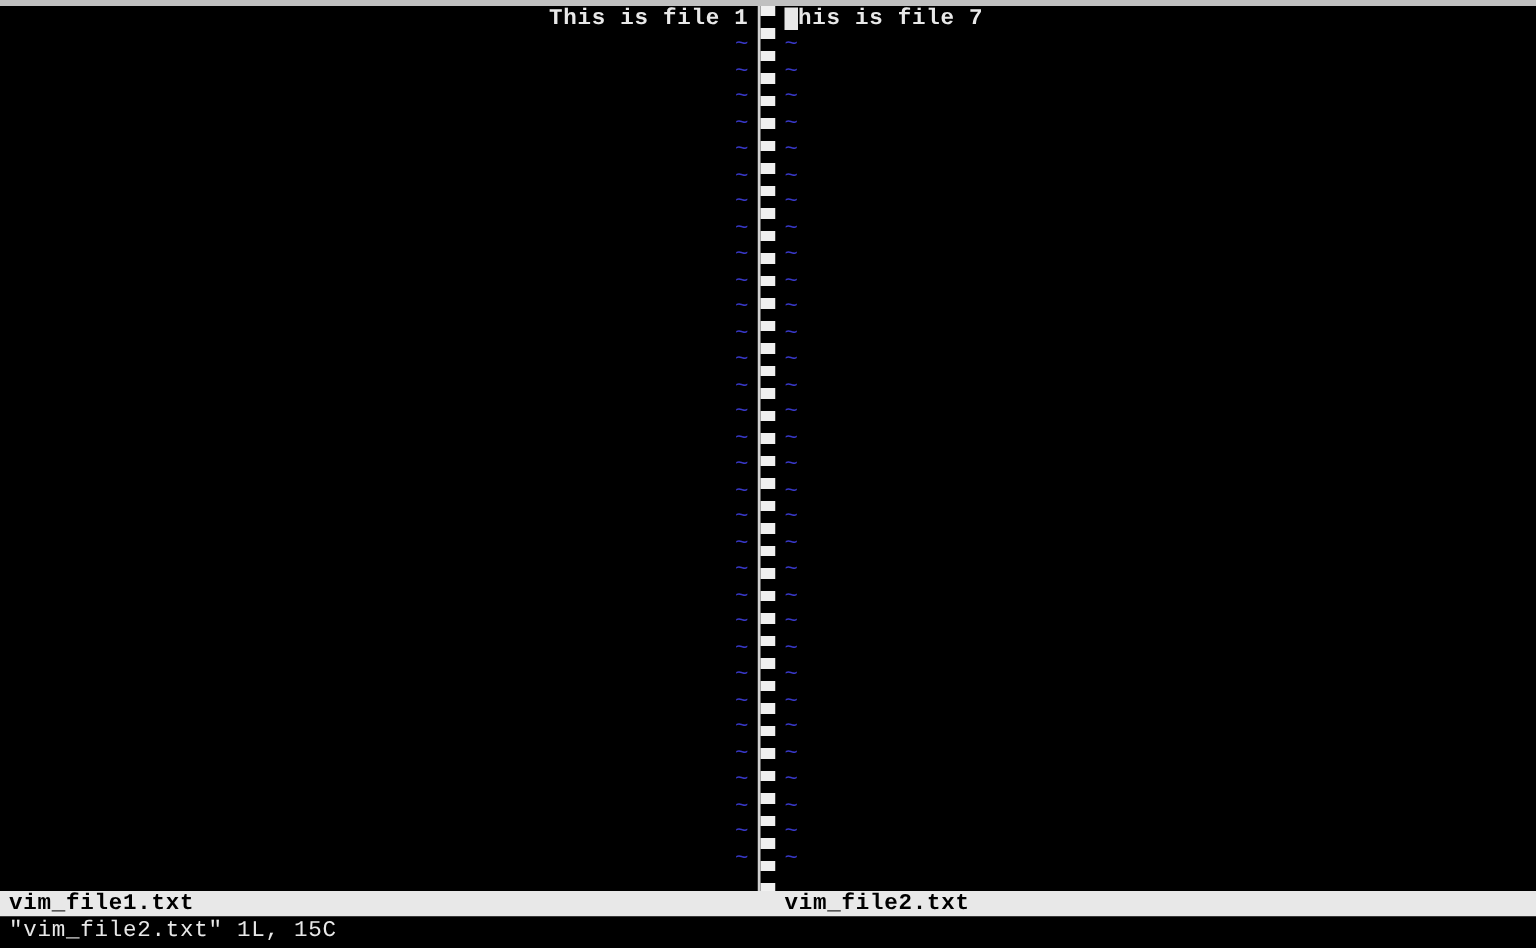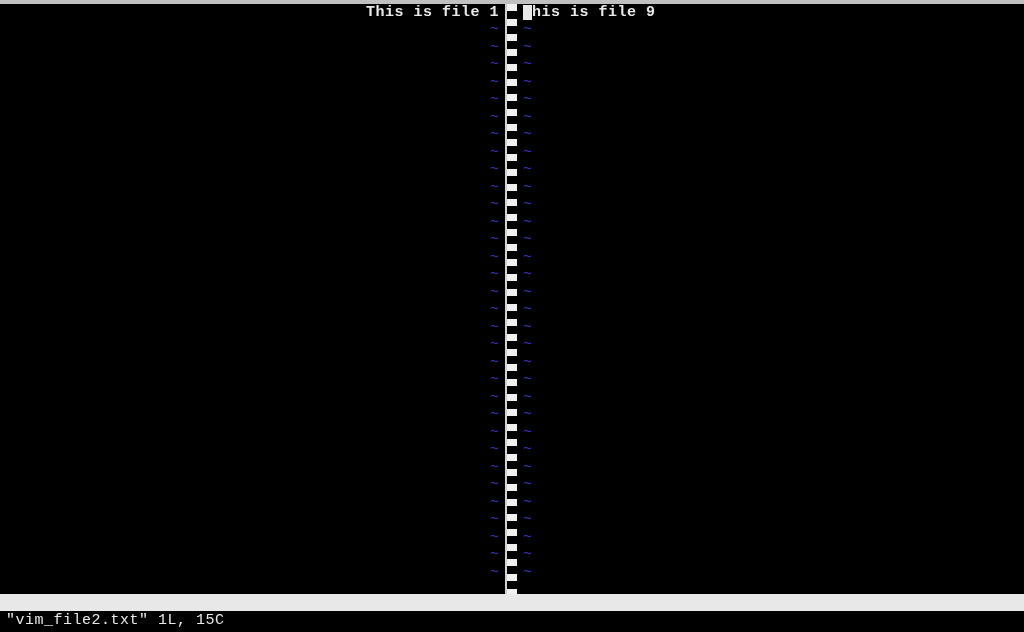--- a/index.html
+++ b/index.html
@@ -147,21 +147,21 @@
         <div class="tilde-line">~</div>
         <div class="tilde-line">~</div>
         <div class="tilde-line">~</div>
         <div class="tilde-line">~</div>
         <div class="tilde-line">~</div>
         <div class="tilde-line">~</div>
       </div>
   </div>
   <div class="divider"></div>
   <div class="pane pane-right">
-    <div class="file-content"><span class="cursor-block"></span><span>his is file 9</span></div>
+    <div class="file-content"><span class="cursor-block"></span><span>his is file 7</span></div>
     <div id="tildes-right">
         <div class="tilde-line">~</div>
         <div class="tilde-line">~</div>
         <div class="tilde-line">~</div>
         <div class="tilde-line">~</div>
         <div class="tilde-line">~</div>
         <div class="tilde-line">~</div>
         <div class="tilde-line">~</div>
         <div class="tilde-line">~</div>
         <div class="tilde-line">~</div>
@@ -186,16 +186,18 @@
         <div class="tilde-line">~</div>
         <div class="tilde-line">~</div>
         <div class="tilde-line">~</div>
         <div class="tilde-line">~</div>
         <div class="tilde-line">~</div>
       </div>
   </div>
 </div>
 
 <div class="status-bar">
+  <div class="status-segment status-left">vim_file1.txt</div>
   <div class="status-segment status-divider"></div>
+  <div class="status-segment status-right">vim_file2.txt</div>
 </div>
 
 <div class="command-line">"vim_file2.txt" 1L, 15C</div>
 
 </body></html>

